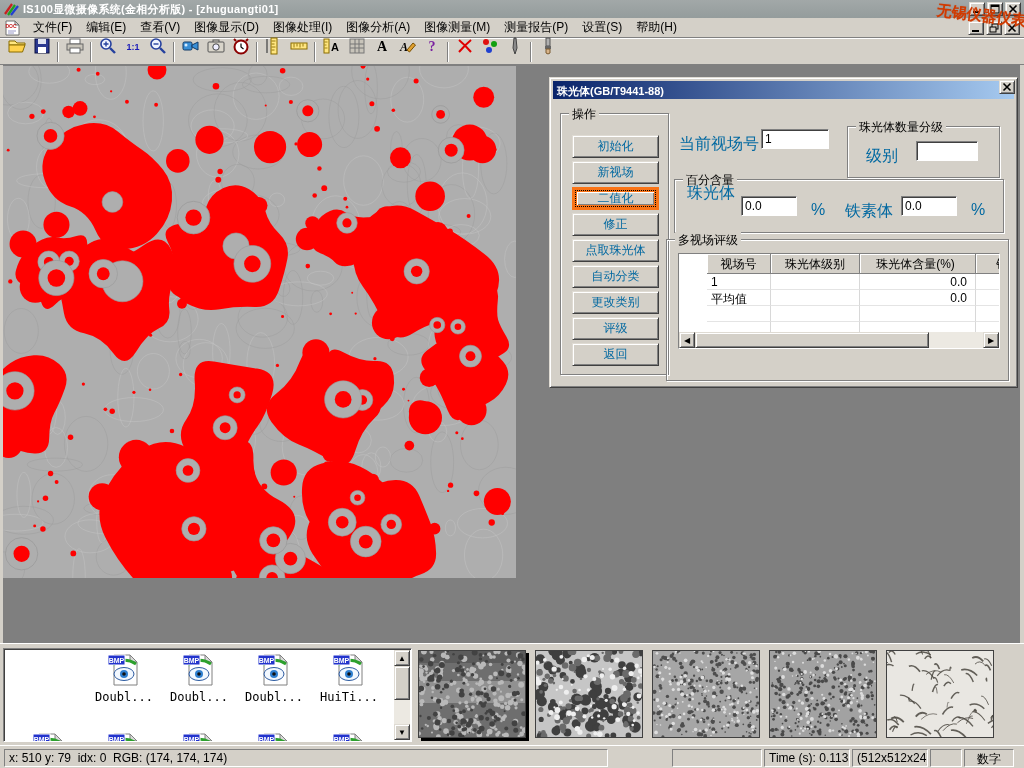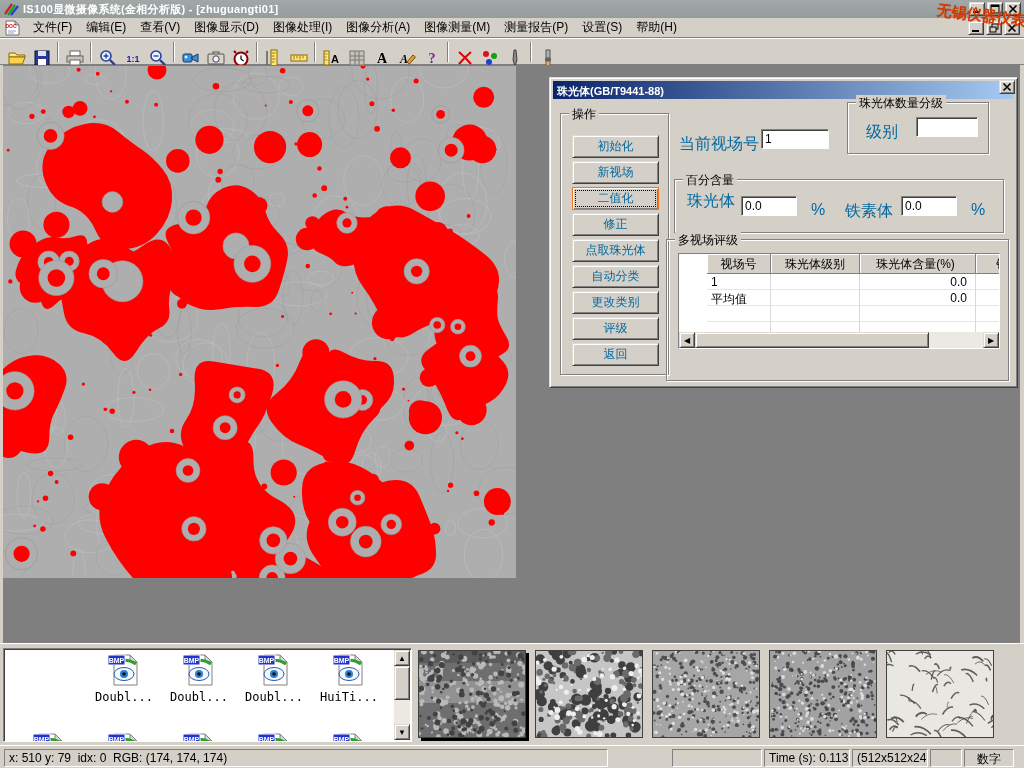--- a/index.html
+++ b/index.html
@@ -20,34 +20,34 @@
   #watermark { position:absolute; right:-4px; top:1px; color:#d03a00; font-size:15px; font-weight:bold; transform:rotate(7deg); transform-origin:left top; z-index:50; pointer-events:none; text-shadow:0 0 1px #d03a0080; }
 
   
   #menubar { position:absolute; left:0; top:18px; width:1024px; height:20px; background:#d4d0c8; border-bottom:1px solid #808080; display:flex; align-items:center; }
   #doc-icon { width:17px; height:16px; margin:0 5px 0 4px; }
   .menuitem { padding:2px 7px; color:#000; }
   .mdibtns { position:absolute; right:4px; top:3px; display:flex; gap:2px; }
 
   
   #toolbar { position:absolute; left:0; top:38px; width:1024px; height:27px; background:#d4d0c8; border-top:1px solid #fff; border-bottom:1px solid #808080; display:flex; align-items:center; padding-left:4px; }
-  .tbtn { width:25px; height:32px; display:flex; align-items:flex-end; justify-content:center; }
+  .tbtn { width:25px; height:32px; display:flex; align-items:flex-start; justify-content:center; }
   .tsep { width:2px; height:20px; margin:0 3px; border-left:1px solid #808080; border-right:1px solid #fff; }
 
   
   #workspace { position:absolute; left:0; top:65px; width:1024px; height:578px; background:#7f7f7f; border-left:3px solid #d4d0c8; border-right:4px solid #d4d0c8; }
   #specimen { position:absolute; left:0; top:1px; width:513px; height:512px; }
 
   
   #dialog { position:absolute; left:546px; top:12px; width:469px; height:311px; background:#d4d0c8; border:1px solid; border-color:#dfdbd3 #404040 #404040 #dfdbd3; box-shadow:inset 1px 1px 0 #fff, inset -1px -1px 0 #808080; }
   #dialog-title { position:absolute; left:3px; top:3px; right:3px; height:18px; background:linear-gradient(90deg,#0a246a,#a6caf0); display:flex; align-items:flex-end; }
   #dialog-title span { color:#fff; font-weight:bold; font-size:11px; margin-left:4px; }
   #dialog-close { position:absolute; right:2px; top:2px; width:16px; height:14px; display:flex; align-items:center; justify-content:center; }
   .opbtn { position:absolute; left:11px; width:87px; height:23px; display:flex; align-items:center; justify-content:center; font-size:12px; color:#0369a1; }
-  .opbtn.focused { border:1px solid #f97316; outline:1px dotted #000; outline-offset:-4px; }
+  .opbtn.focused { border:5px solid #f97316; outline:1px dotted #000; outline-offset:-4px; }
   .dlabel { position:absolute; font-size:16px; color:#0369a1; }
   .dinput { position:absolute; height:20px; border:1px solid; border-color:#808080 #fff #fff #808080; box-shadow:inset 1px 1px 0 #404040; background:#fff; font-size:12px; padding:2px 3px; font-family:"Liberation Sans","DejaVu Sans",sans-serif; }
 
   
   #tbl { position:absolute; left:11px; top:13px; width:322px; height:96px; border:1px solid; border-color:#808080 #fff #fff #808080; background:#fff; overflow:hidden;padding-left:28px; }
   .trow { display:flex; height:16px; }
   .trow.hdr { height:20px; }
   .tcell { flex:none; overflow:hidden; white-space:nowrap; font-size:12px; padding:1px 4px; border-right:1px solid #d8d8d8; border-bottom:1px solid #e4e4e4; }
   .hdr .tcell { background:#d4d0c8; border-right:1px solid #808080; border-bottom:1px solid #808080; box-shadow:inset 1px 1px 0 #fff; text-align:center; padding-top:2px; }
   .c0{width:64px;} .c1{width:89px;} .c2{width:116px; text-align:right; padding-right:8px;} .c3{width:120px;}
@@ -716,29 +716,29 @@
       <div class="opbtn raised" style="top:125px">点取珠光体</div>
       <div class="opbtn raised" style="top:151px">自动分类</div>
       <div class="opbtn raised" style="top:177px">更改类别</div>
       <div class="opbtn raised" style="top:203px">评级</div>
       <div class="opbtn raised" style="top:229px">返回</div>
     </div>
 
     <span class="dlabel" style="left:129px; top:56px;">当前视场号</span>
     <input class="dinput" style="left: 211px; top: 51px; width: 68px;" value="1">
 
-    <div class="groupbox" style="left:297px; top:24px; width:142px; height:52px;padding-left:22px;">
+    <div class="groupbox" style="left:297px; top:48px; width:153px; height:52px;padding-left:22px;">
       <span class="legend">珠光体数量分级</span>
       <span class="dlabel" style="left:18px; top:19px;">级别</span>
       <input class="dinput" style="left: 68px; top: 14px; width: 62px;" value="">
     </div>
 
     <div class="groupbox" style="left:124px; top:101px; width:330px; height:54px;">
       <span class="legend">百分含量</span>
-      <span class="dlabel" style="left:12px; top:11px;">珠光体</span>
+      <span class="dlabel" style="left:12px; top:3px;">珠光体</span>
       <input class="dinput" style="left: 66px; top: 16px; width: 56px;" value="0.0">
       <span class="dlabel" style="left:136px; top:21px;">%</span>
       <span class="dlabel" style="left:170px; top:21px;">铁素体</span>
       <input class="dinput" style="left: 226px; top: 16px; width: 56px;" value="0.0">
       <span class="dlabel" style="left:296px; top:21px;">%</span>
     </div>
 
     <div class="groupbox" style="left:116px; top:161px; width:343px; height:142px;">
       <span class="legend">多视场评级</span>
       <div id="tbl">

